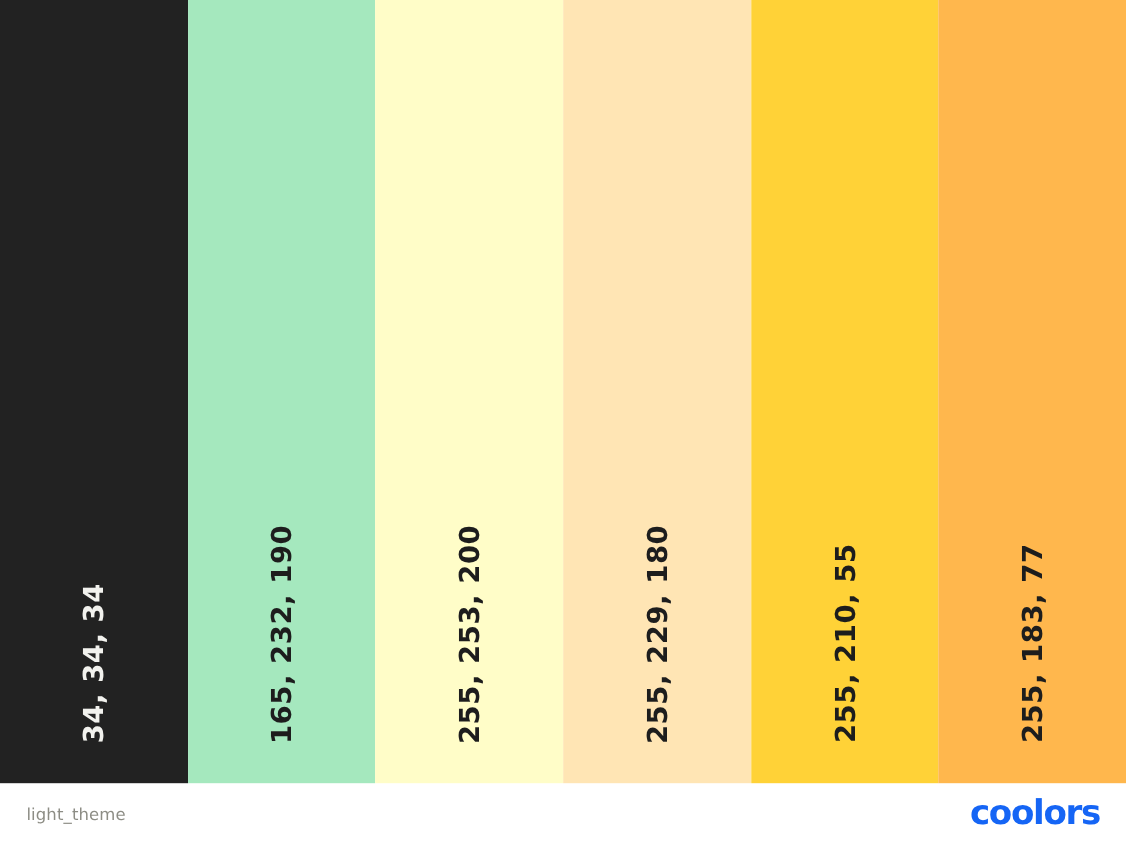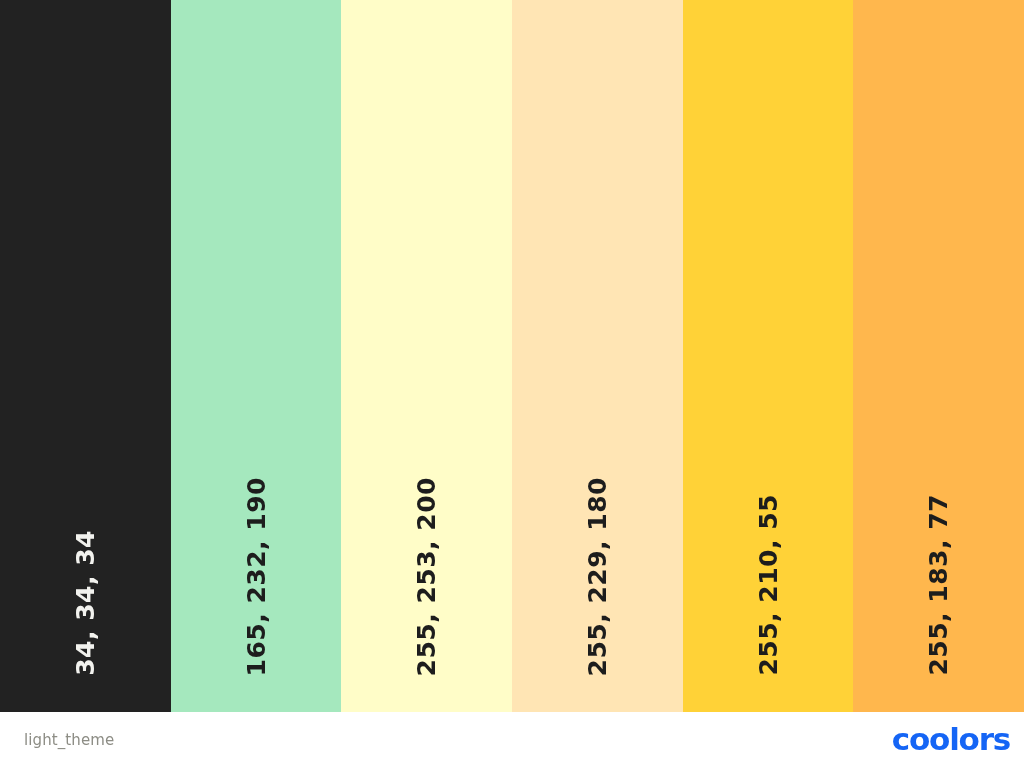--- a/index.html
+++ b/index.html
@@ -53,21 +53,21 @@
   }
 
   
   #footer-bar {
     flex: 1 1 auto;
     width: 1024px;
     background: #ffffff;
     display: flex;
     align-items: center;
     justify-content: space-between;
-    padding: 0 14px 0 24px;
+    padding: 0 24px 0 24px;
   }
 
   #palette-name {
     font-size: 15px;
     color: #8d8d85;
     font-weight: normal;
     letter-spacing: 0.1px;
   }
 
   #brand-logo {

